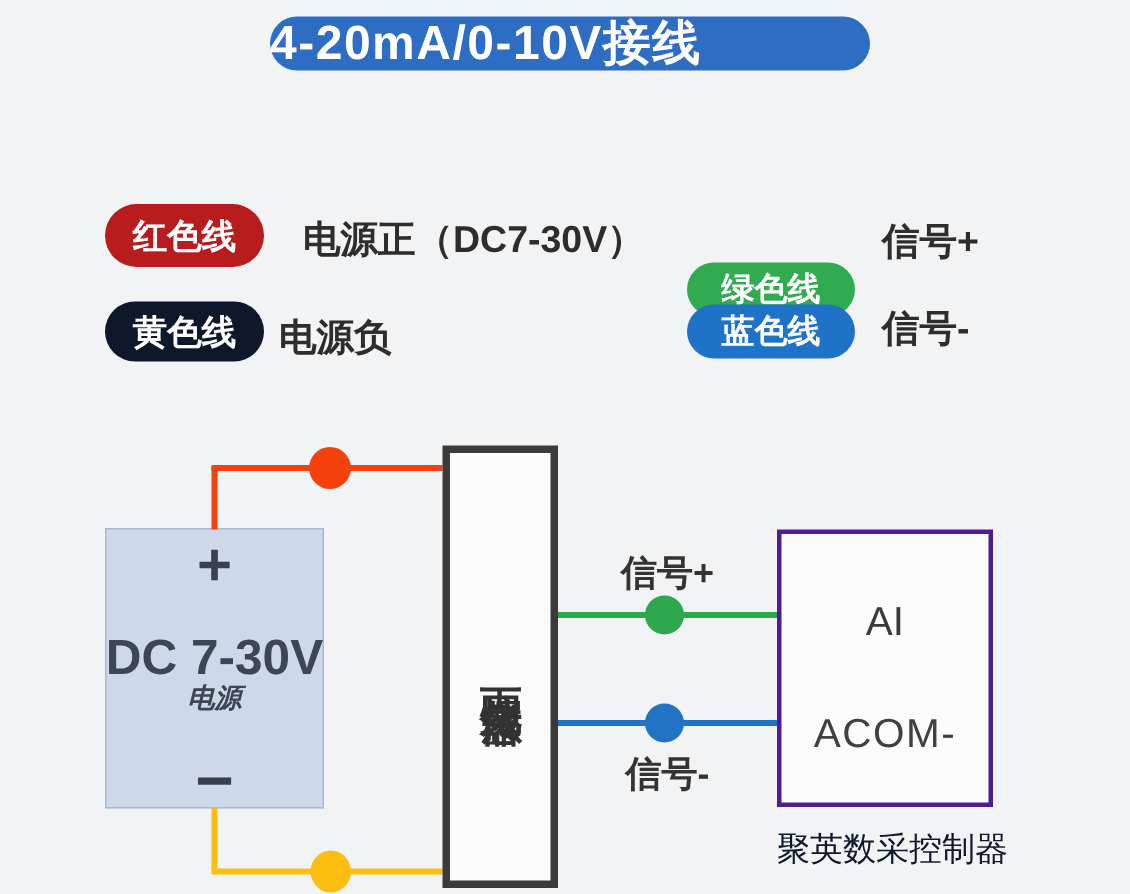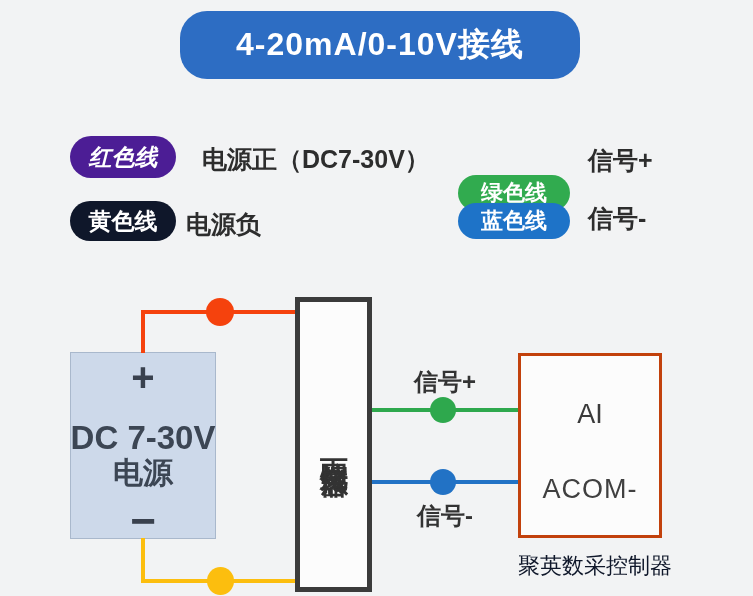--- a/index.html
+++ b/index.html
@@ -8,59 +8,59 @@
   .canvas {
     position: relative;
     width: 753px; height: 596px;
     background: #f2f3f4;
     overflow: hidden;
   }
   .abs { position: absolute; }
 
   
   .banner {
-    left: 180px; top: 11px; width: 400px; height: 68px;
+    left: 180px; top: 11px; width: 400px; height: 36px;
     border-radius: 27px;
-    display: flex; align-items: center; justify-content: center;
+    display: flex; align-items: center; 
     color: #ffffff; font-size: 32px; font-weight: bold; letter-spacing: 1px;
   }
 
   
   .pill {
     display: flex; align-items: center; justify-content: center;
     color: #ffffff; font-weight: bold;
   }
   .pill-lg { width: 106px; height: 42px; border-radius: 21px; font-size: 23px; }
   .pill-sm { width: 112px; height: 36px; border-radius: 18px; font-size: 22px; }
   .legend-label { color: #2d2d2d; font-weight: bold; font-size: 25px; white-space: nowrap; }
 
   
   .power-box {
     left: 70px; top: 352px; width: 146px; height: 187px;
     background: #cdd9ea; border: 1px solid #a9b8cc;
   }
   .power-box .plus   { left: 50%; top: 2px;   transform: translateX(-50%); font-size: 40px; font-weight: bold; color: #39414e; }
   .power-box .pline1 { left: 50%; top: 66px;  transform: translateX(-50%); font-size: 33px; font-weight: 600; color: #3c4654; white-space: nowrap; }
-  .power-box .pline2 { left: 50%; top: 100px; transform: translateX(-50%); font-size: 30px; font-weight: 600; color: #3c4654; white-space: nowrap; }
+  .power-box .pline2 { left: 50%; top: 100px; transform: translateX(-50%); font-size: 18px; font-weight: 600; color: #3c4654; white-space: nowrap; font-style: italic; }
   .power-box .minus  { left: 50%; top: 146px; transform: translateX(-50%); font-size: 44px; font-weight: bold; color: #39414e; line-height: 44px; }
 
   .sensor-box {
     left: 295px; top: 297px; width: 77px; height: 295px;
     background: #fcfcfc; border: 5px solid #3b3b3b;
     display: flex; align-items: center; justify-content: center;
     z-index: 3;
   }
   .sensor-label {
     writing-mode: vertical-rl; text-orientation: upright;
     font-size: 28px; font-weight: bold; color: #333333; letter-spacing: 3px;
   }
 
   .controller-box {
     left: 518px; top: 353px; width: 144px; height: 185px;
-    background: #fcfcfc; border: 3px solid #c2410c;
+    background: #fcfcfc; border: 3px solid #4c1d95;
     z-index: 3;
   }
   .controller-box .ai   { left: 0; top: 43px;  width: 100%; text-align: center; font-size: 27px; color: #3a3a3a; }
   .controller-box .acom { left: 0; top: 118px; width: 100%; text-align: center; font-size: 27px; color: #404040; letter-spacing: 1px; }
 
   .caption { left: 505px; top: 551px; width: 180px; text-align: center; font-size: 22px; font-weight: normal; color: #0f172a; white-space: nowrap; }
 
   
   .wire { z-index: 1; }
   .dot  { border-radius: 50%; z-index: 2; }
@@ -68,21 +68,21 @@
 </style>
 </head>
 <body>
 
 <div class="canvas">
 
   <div class="abs banner" style="background-color: rgb(45, 109, 195);">
     <span>4-20mA/0-10V接线</span>
   </div>
 
-  <div class="abs pill pill-lg" style="left: 70px; top: 136px; background-color: #4c1d95; font-style: italic;">
+  <div class="abs pill pill-lg" style="left: 70px; top: 136px; background-color: #b91c1c;">
     <span>红色线</span>
   </div>
   <div class="abs legend-label" style="left:202px; top:143px;">电源正（DC7-30V）</div>
 
   <div class="abs pill pill-lg" style="left: 70px; top: 201px; height: 40px; border-radius: 20px; background-color: #0f172a;">
     <span>黄色线</span>
   </div>
   <div class="abs legend-label" style="left:186px; top:208px;">电源负</div>
 
   <div class="abs pill pill-sm" style="left: 458px; top: 139px; background-color: rgb(49, 171, 79); margin-top: 36px;">

